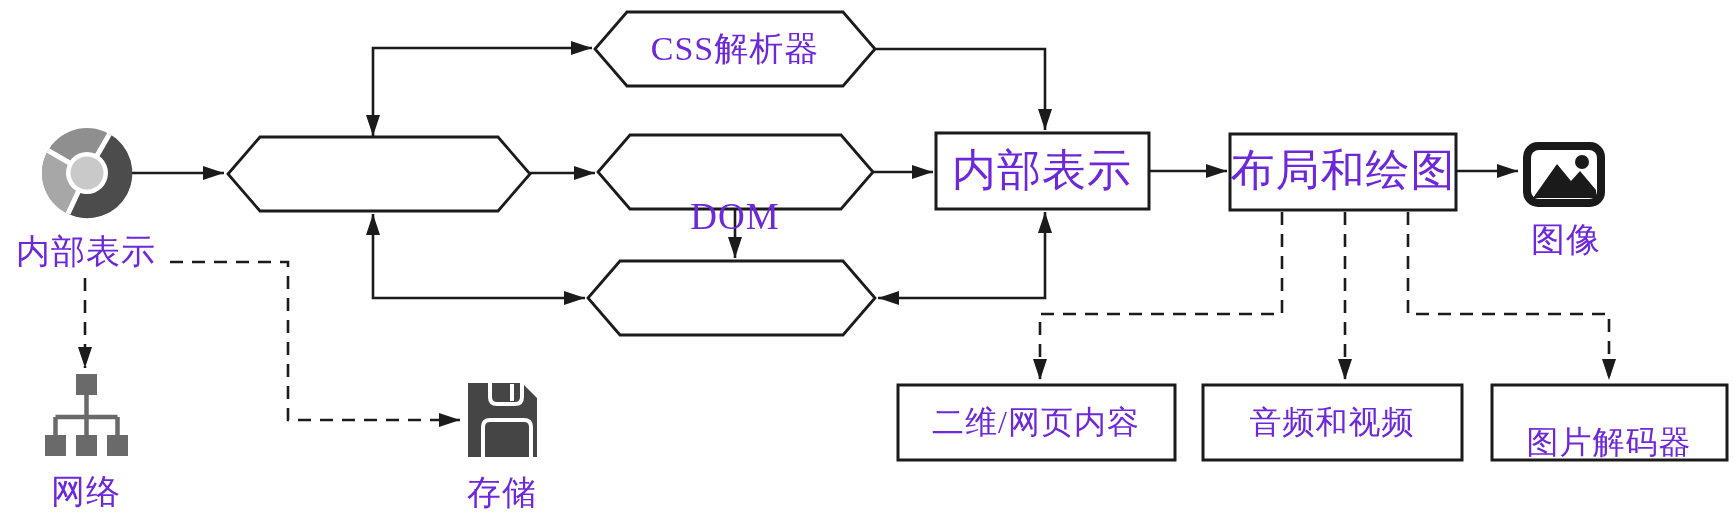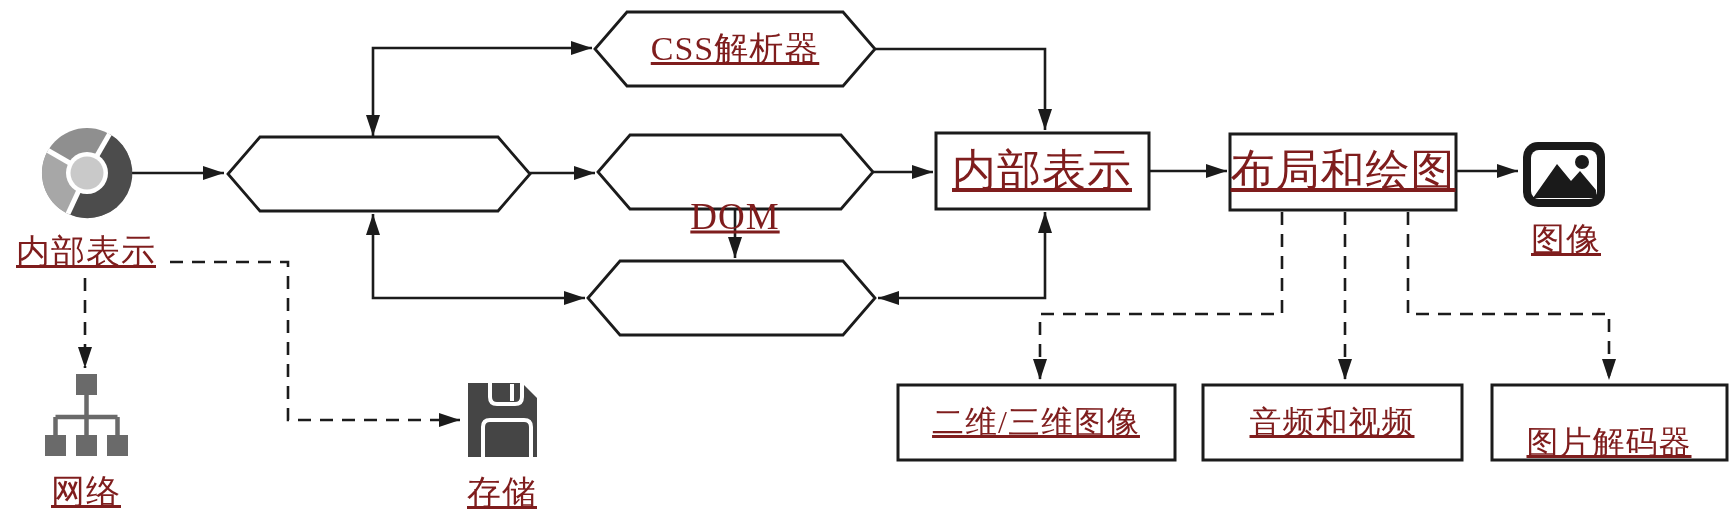--- a/index.html
+++ b/index.html
@@ -8,24 +8,23 @@
     width:1735px;height:524px;
     background:#ffffff;
     font-family:"Liberation Serif","DejaVu Serif",serif;
     overflow:hidden;
   }
   .layer{position:absolute;left:0;top:0;}
   .lbl{
     position:absolute;
     transform:translate(-50%,-50%);
     white-space:nowrap;
-    color:#7f1d1d;
+    color:#6d28d9;
     letter-spacing:1px;
     line-height:1;
-    text-decoration:underline;
   }
   .fs32{font-size:32px;}
   .fs33{font-size:44px;}
   .fs34{font-size:34px;}
   .fs37{font-size:37px;margin-top:44px;}
 </style>
 </head>
 <body>
 
 <div class="stage">
@@ -120,17 +119,17 @@
   </svg>
 
   <div class="lbl fs34" style="left:86px;top:252px;">内部表示</div>
   <div class="lbl fs34" style="left:735px;top:49px;">CSS解析器</div>
   <div class="lbl fs37" style="left:735px;top:172px;">DOM</div>
   <div class="lbl fs33" style="left:1042px;top:171px;">内部表示</div>
   <div class="lbl fs33" style="left:1343px;top:171px;">布局和绘图</div>
   <div class="lbl fs34" style="left:1566px;top:240px;">图像</div>
   <div class="lbl fs34" style="left:86px;top:492px;">网络</div>
   <div class="lbl fs34" style="left:502px;top:493px;">存储</div>
-  <div class="lbl fs32" style="left:1036px;top:422px;">二维/三维图像</div>
+  <div class="lbl fs32" style="left:1036px;top:422px;">二维/网页内容</div>
   <div class="lbl fs32" style="left:1332px;top:422px;">音频和视频</div>
   <div class="lbl fs32" style="left:1609px;top:442px;">图片解码器</div>
 
 </div>
 
 </body></html>

